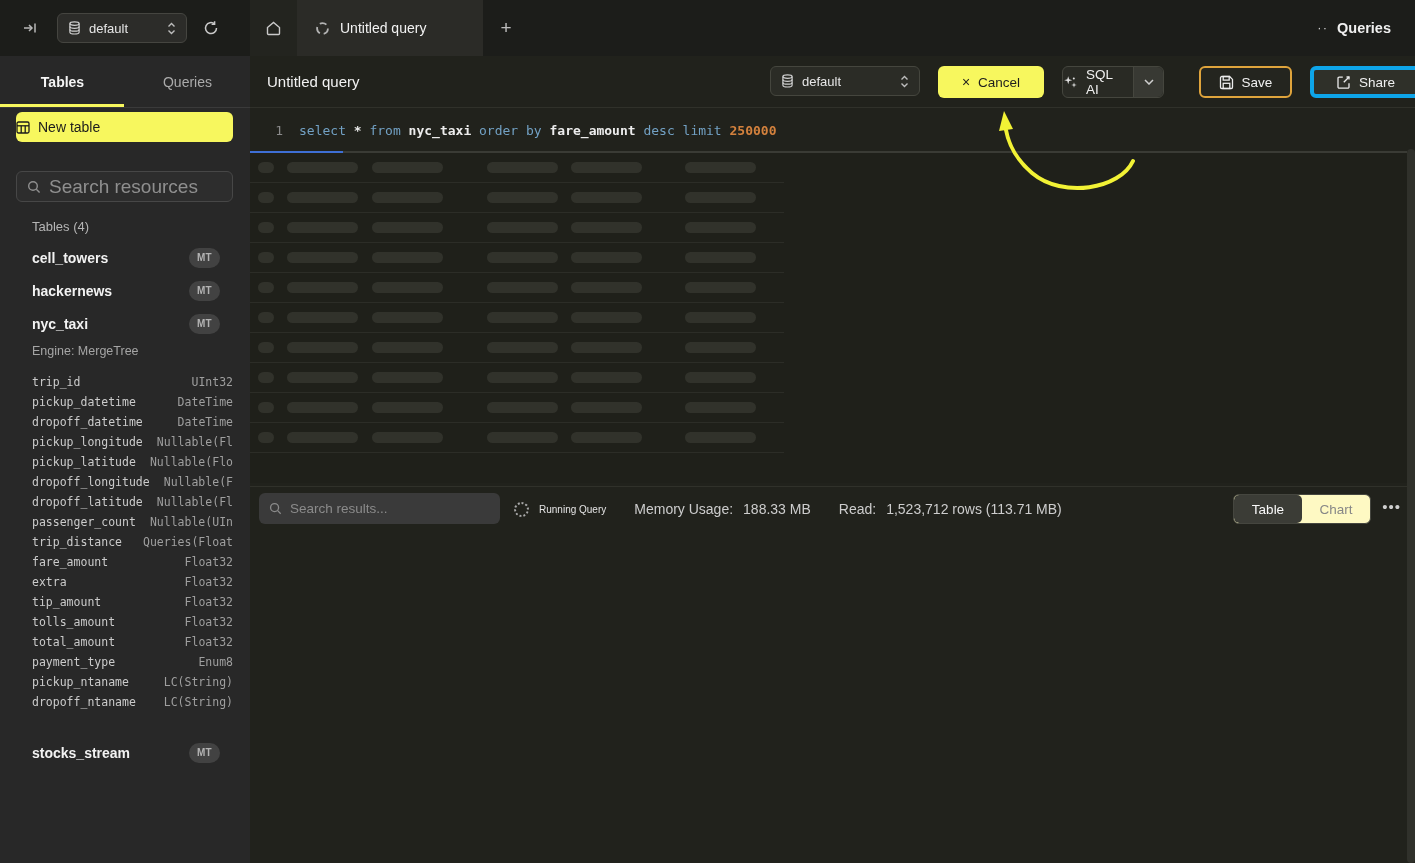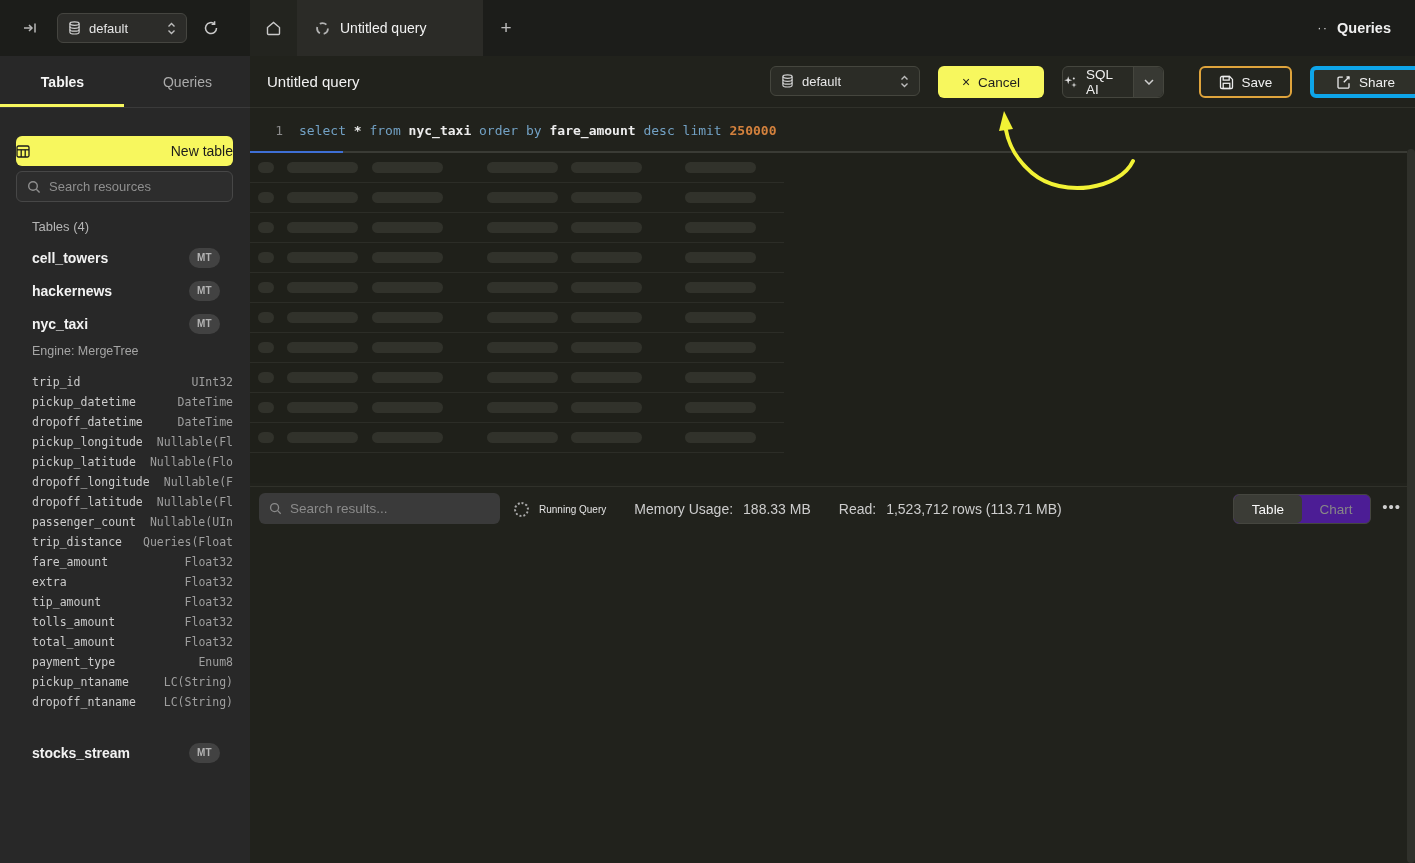--- a/index.html
+++ b/index.html
@@ -32,33 +32,33 @@
   .dots-icon { color:#cfcfcf; font-size:13px; letter-spacing:1px; line-height:6px; }
   .queries-link { font-size:14.5px; color:#f0f0f0; font-weight:600; }
 
   
   .sidebar { position:absolute; left:0; top:56px; width:250px; height:807px; background:#282828; }
   .side-tabs { position:relative; height:52px; display:flex; border-bottom:1px solid #3a3a3a; }
   .side-tab { flex:1; display:flex; align-items:center; justify-content:center; font-size:14px; color:#ababab; cursor:pointer; }
   .side-tab.active { color:#f5f5f5; font-weight:600; }
   .side-tab-underline { position:absolute; left:0; bottom:0; width:124px; height:3px; background:var(--accent_yellow); }
   .new-table-btn {
-    position:absolute; left:16px; top:80px; width:217px; height:30px;
-    display:flex; align-items:center; justify-content:space-between; gap:8px;
+    position:absolute; left:16px; top:56px; width:217px; height:30px;
+    display:flex; align-items:center; justify-content:flex-start; gap:8px;
     background:var(--accent_yellow); color:#1c1c1c; border:none; border-radius:6px;
     font-size:14px; font-weight:500; cursor:pointer; font-family:inherit;
   }
   .side-search {
     position:absolute; left:16px; top:115px; width:217px; height:31px;
     display:flex; align-items:center; gap:8px; padding:0 10px;
     background:#2d2d2d; border:1px solid #474747; border-radius:6px;
   }
   .side-search input {
     flex:1; background:transparent; border:none; outline:none;
-    font-size:13px; color:#d9d9d9; font-family:inherit;
+    font-size:19px; color:#d9d9d9; font-family:inherit;
   }
   .side-search input::placeholder { color:#8f8f8f; }
   .section-label { position:absolute; left:32px; top:163px; font-size:13px; color:#b5b5b5; }
   .tables-list { position:absolute; left:0; top:185px; width:250px; }
   .table-item { position:relative; height:33px; display:flex; align-items:center; padding:0 30px 0 32px; cursor:pointer; }
   .table-name { flex:1; font-size:14px; font-weight:600; color:#f2f2f2; }
   .mt-badge {
     width:31px; height:20px; display:flex; align-items:center; justify-content:center;
     background:#424242; color:#b3b3b3; border-radius:10px; font-size:10px; font-weight:700; letter-spacing:.3px;
   }
@@ -112,21 +112,21 @@
   .spinner {
     width:15px; height:15px; border-radius:50%;
     border:2px dotted #a9a9a9; animation:spin 1.1s linear infinite;
   }
   @keyframes spin { to { transform:rotate(360deg); } }
   .status-text { font-size:10px; color:#e4e4e4; }
   .stat { font-size:14px; color:#cdcdcd; }
   .stat-label { margin-left:18px; }
   .view-toggle {
     position:absolute; right:44px; top:7px; height:30px; display:flex;
-    border:1px solid #45463f; border-radius:6px; overflow:hidden; background:#4c1d95;
+    border:1px solid #45463f; border-radius:6px; overflow:hidden; background:#fef9c3;
   }
   .toggle-seg { width:68px; display:flex; align-items:center; justify-content:center; font-size:13.5px; color:#878787; cursor:pointer; }
   .toggle-seg.active { background:#3b3c36; color:#fafafa; border-radius:5px; }
   .ellipsis-btn { position:absolute; right:14px; top:11px; color:#cfcfcf; font-size:15px; letter-spacing:1px; cursor:pointer; }
   .progress { position:absolute; left:0; top:95px; width:1157px; height:2px; background:#3a3b35; }
   .progress-fill { height:2px; width:93px; background:var(--progress_blue); }
 
   .results-body { position:absolute; left:0; top:97px; width:1165px; height:330px; background:#1f201a; overflow:hidden; }
   .sk-row { position:relative; height:30px; display:flex; align-items:center; padding-left:8px; border-bottom:1px solid #2c2d27; width:534px; }
   .sk-pill { height:11px; border-radius:6px; background:#31322b; flex:0 0 auto; }

